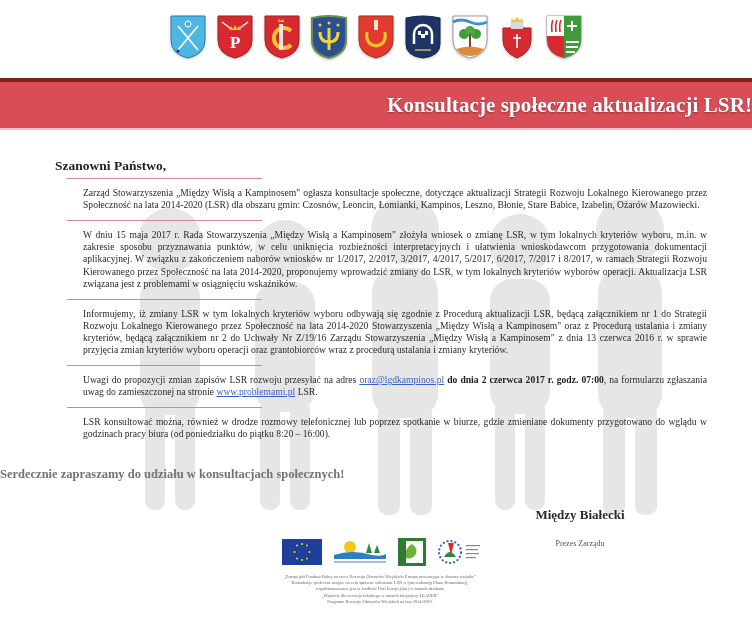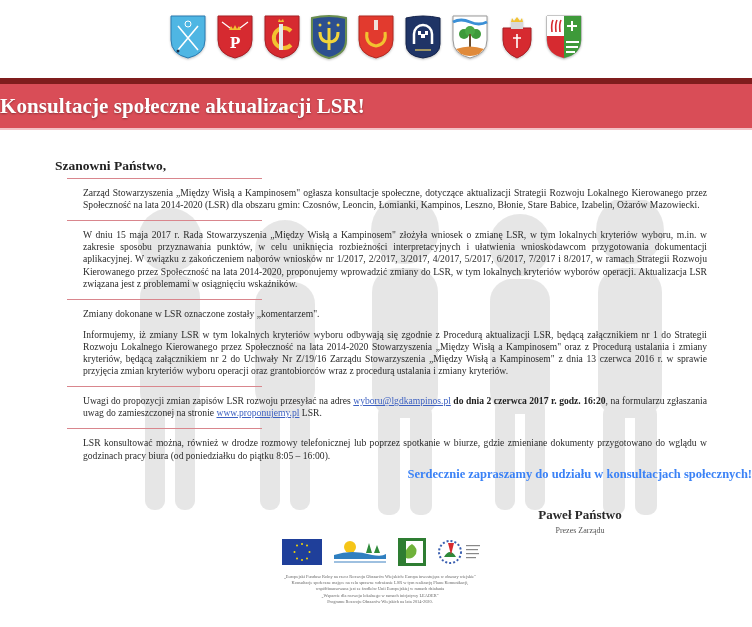--- a/index.html
+++ b/index.html
@@ -4,39 +4,39 @@
 <style>
   * { box-sizing: border-box; margin: 0; padding: 0; }
   html, body { width: 752px; height: 627px; overflow: hidden; background: #ffffff; }
   body { font-family: "Liberation Serif", "DejaVu Serif", serif; color: #2a2a2a; position: relative; }
 
   .crests { position: absolute; top: 14px; left: 0; width: 752px; height: 50px; display: flex; justify-content: center; gap: 9px; }
   .crest { width: 38px; height: 46px; display: flex; align-items: center; justify-content: center; }
   .crest svg { width: 38px; height: 46px; filter: drop-shadow(0 1px 1px rgba(0,0,0,0.25)); }
 
   .banner { position: absolute; top: 78px; left: 0; width: 752px; height: 52px; background: #d94d57;
-            border-top: 6px solid #7f1d1d; border-bottom: 2px solid #f3c2c6;
-            display: flex; align-items: center; justify-content: flex-start; }
+            border-top: 4px solid #7f1d1d; border-bottom: 2px solid #f3c2c6;
+            display: flex; align-items: center; justify-content: flex-end; }
   .banner-title { color: #ffffff; font-size: 21px; font-weight: bold; letter-spacing: 0.1px;
                   text-shadow: 0 1px 2px rgba(0,0,0,0.35); }
 
   .bg-figures { position: absolute; top: 200px; left: 110px; width: 580px; height: 320px; opacity: 0.16; }
 
   .content { position: absolute; left: 55px; top: 160px; width: 652px; font-size: 9.6px; line-height: 12.1px; text-align: justify; }
   .greeting { font-size: 13.5px; font-weight: bold; margin-bottom: 6px; color: #222; }
   .sep { width: 195px; height: 1px; background: #d9868d; margin: 0 0 8px 12px; }
   .para { margin-bottom: 9px; margin-left: 28px; }
   .para a { color: #3b5fc0; text-decoration: underline; }
   .para b { font-weight: bold; color: #1e1e1e; }
 
-  .invite { position: absolute; top: 467px; left: 0; width: 752px; text-align: right; font-size: 12.5px; font-weight: bold; color: #3b82f6; }
+  .invite { position: absolute; top: 467px; left: 0; width: 752px; text-align: left; font-size: 12.5px; font-weight: bold; color: #737373; }
 
   .sign { position: absolute; top: 507px; left: 520px; width: 120px; text-align: center; }
   .sign-name { font-size: 13px; font-weight: bold; color: #2a2a2a; }
-  .sign-role { font-size: 8px; color: #555; margin-top: 3px; }
+  .sign-role { font-size: 8px; color: #555; margin-top: 16px; }
 
   .logos { position: absolute; top: 537px; left: 282px; display: flex; gap: 10px; align-items: center; }
   .logo { height: 30px; display: flex; align-items: center; justify-content: center; }
 
   .footer { position: absolute; top: 574px; left: 200px; width: 360px; text-align: center; font-size: 4.4px; line-height: 6.2px; color: #666; }
 </style>
 </head>
 <body>
 
 <div class="crests">
@@ -150,32 +150,31 @@
   </g>
 </svg>
 
 <div class="content">
   <div class="greeting">Szanowni Państwo,</div>
   <div class="sep"></div>
   <p class="para">Zarząd Stowarzyszenia „Między Wisłą a Kampinosem" ogłasza konsultacje społeczne, dotyczące aktualizacji Strategii Rozwoju Lokalnego Kierowanego przez Społeczność na lata 2014-2020 (LSR) dla obszaru gmin: Czosnów, Leoncin, Łomianki, Kampinos, Leszno, Błonie, Stare Babice, Izabelin, Ożarów Mazowiecki.</p>
   <div class="sep"></div>
   <p class="para">W dniu 15 maja 2017 r. Rada Stowarzyszenia „Między Wisłą a Kampinosem" złożyła wniosek o zmianę LSR, w tym lokalnych kryteriów wyboru, m.in. w zakresie sposobu przyznawania punktów, w celu uniknięcia rozbieżności interpretacyjnych i ułatwienia wnioskodawcom przygotowania dokumentacji aplikacyjnej. W związku z zakończeniem naborów wniosków nr 1/2017, 2/2017, 3/2017, 4/2017, 5/2017, 6/2017, 7/2017 i 8/2017, w ramach Strategii Rozwoju Kierowanego przez Społeczność na lata 2014-2020, proponujemy wprowadzić zmiany do LSR, w tym lokalnych kryteriów wyborów operacji. Aktualizacja LSR związana jest z problemami w osiągnięciu wskaźników.</p>
   <div class="sep"></div>
-  <p class="para">Zmiany dokonane w LSR oznaczone zostały „komentarzem".</p>
   <p class="para">Informujemy, iż zmiany LSR w tym lokalnych kryteriów wyboru odbywają się zgodnie z Procedurą aktualizacji LSR, będącą załącznikiem nr 1 do Strategii Rozwoju Lokalnego Kierowanego przez Społeczność na lata 2014-2020 Stowarzyszenia „Między Wisłą a Kampinosem" oraz z Procedurą ustalania i zmiany kryteriów, będącą załącznikiem nr 2 do Uchwały Nr Z/19/16 Zarządu Stowarzyszenia „Między Wisłą a Kampinosem" z dnia 13 czerwca 2016 r. w sprawie przyjęcia zmian kryteriów wyboru operacji oraz grantobiorców wraz z procedurą ustalania i zmiany kryteriów.</p>
   <div class="sep"></div>
-  <p class="para"><span>Uwagi do propozycji zmian zapisów LSR rozwoju przesyłać na adres </span><a>wyboru@lgdkampinos.pl</a><b> do dnia 2 czerwca 2017 r. godz. 16:20</b><span>, na formularzu zgłaszania uwag do zamieszczonej na stronie </span><a>www.proponujemy.pl</a><span> LSR.</span></p>
-  <div class="sep"></div>
-  <p class="para">LSR konsultować można, również w drodze rozmowy telefonicznej lub poprzez spotkanie w biurze, gdzie zmieniane dokumenty przygotowano do wglądu w godzinach pracy biura (od poniedziałku do piątku 8:05 – 16:00).</p>
+  <p class="para"><span>Uwagi do propozycji zmian zapisów LSR rozwoju przesyłać na adres </span><a>oraz@lgdkampinos.pl</a><b> do dnia 2 czerwca 2017 r. godz. 07:00</b><span>, na formularzu zgłaszania uwag do zamieszczonej na stronie </span><a>www.problemami.pl</a><span> LSR.</span></p>
+  <div class="sep"></div>
+  <p class="para">LSR konsultować można, również w drodze rozmowy telefonicznej lub poprzez spotkanie w biurze, gdzie zmieniane dokumenty przygotowano do wglądu w godzinach pracy biura (od poniedziałku do piątku 8:20 – 16:00).</p>
 </div>
 
 <div class="invite">Serdecznie zapraszamy do udziału w konsultacjach społecznych!</div>
 
 <div class="sign">
-  <div class="sign-name">Paweł Państwo</div>
+  <div class="sign-name">Między Białecki</div>
   <div class="sign-role">Prezes Zarządu</div>
 </div>
 
 <div class="logos">
   <div class="logo">
     <svg width="40" height="26" viewBox="0 0 40 26">
         <rect width="40" height="26" fill="#1f3f9a"></rect>
         <g fill="#f5d800">
           <circle cx="20" cy="5" r="1"></circle>
           <circle cx="25" cy="6.5" r="1"></circle>

